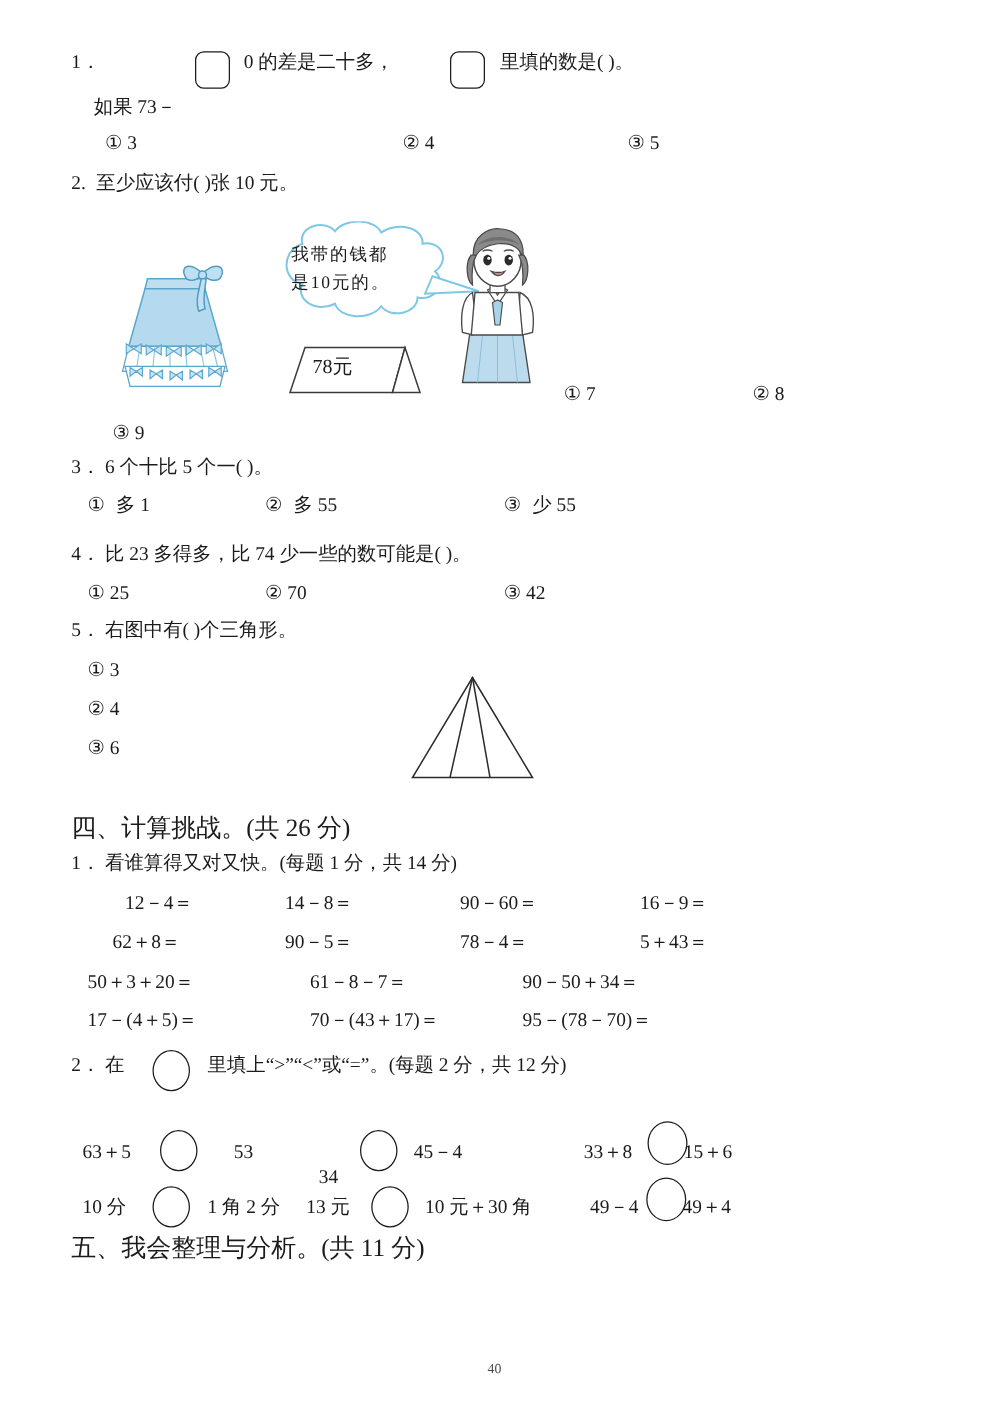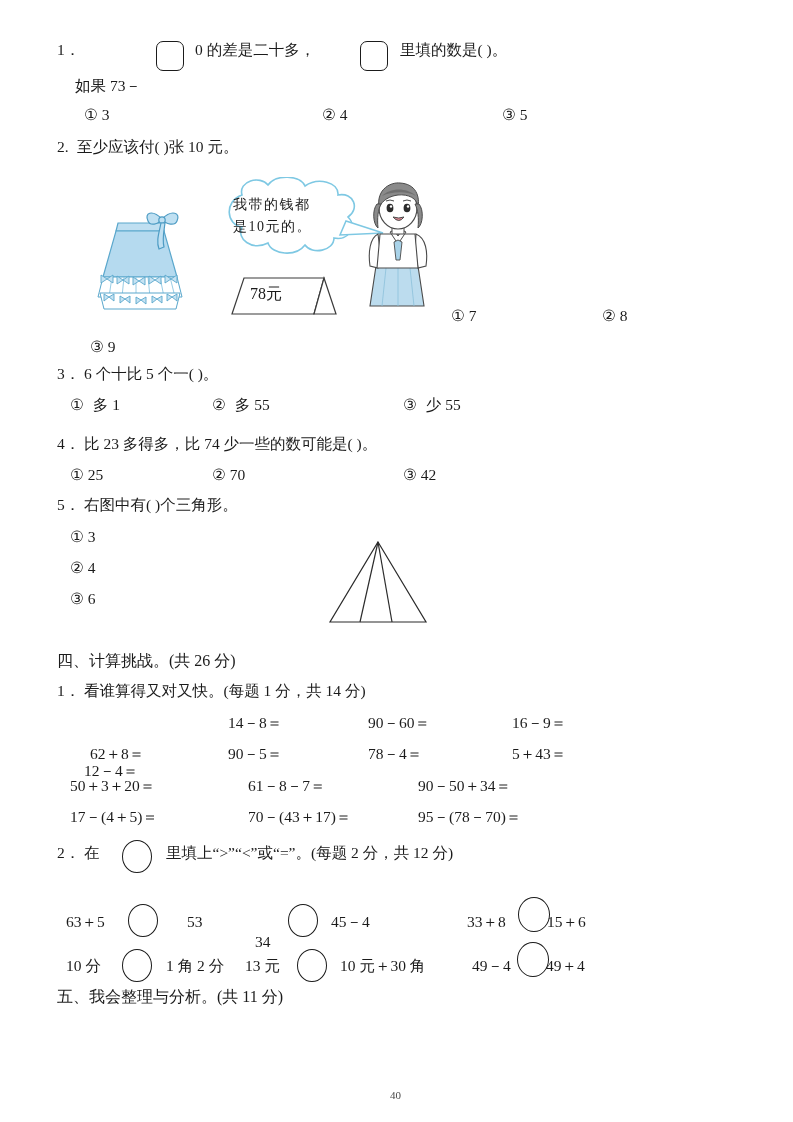--- a/index.html
+++ b/index.html
@@ -21,21 +21,21 @@
   .abs { position: absolute; }
   .txt {
     font-family: "Liberation Serif", "DejaVu Serif", serif;
     font-size: 15.5px;
     line-height: 1.35;
     white-space: nowrap;
     color: #1b1b1b;
   }
   .qnum { font-size: 15.5px; }
   .opt { font-size: 15.5px; white-space: nowrap; }
-  .sec-head { font-size: 16px; white-space: nowrap; text-align: center; }
+  .sec-head { font-size: 20px; white-space: nowrap; text-align: center; }
 
   
   .boxsq {
     width: 28px;
     height: 30px;
     border: 1.4px solid #1b1b1b;
     border-radius: 7px;
     background: #fff;
     box-sizing: border-box;
   }
@@ -245,21 +245,21 @@
     <path d="M58 6 L106 86 L10 86 Z" fill="none" stroke="#2b2b2b" stroke-width="1.2"></path>
     <path d="M58 6 L40 86" fill="none" stroke="#2b2b2b" stroke-width="1.2"></path>
     <path d="M58 6 L72 86" fill="none" stroke="#2b2b2b" stroke-width="1.2"></path>
   </svg>
 
   <div class="abs txt sec-head" style="left:57px; top:650px;">四、计算挑战。(共 26 分)</div>
 
   <div class="abs txt qnum" style="left:57px; top:681px;">1．</div>
   <div class="abs txt" style="left:84px; top:681px;">看谁算得又对又快。(每题 1 分，共 14 分)</div>
 
-  <div class="abs txt" style="left:84px; top:713px;margin-top:48px;">12－4＝</div>
+  <div class="abs txt" style="left:100px; top:713px;">12－4＝</div>
   <div class="abs txt" style="left:228px; top:713px;">14－8＝</div>
   <div class="abs txt" style="left:368px; top:713px;">90－60＝</div>
   <div class="abs txt" style="left:512px; top:713px;">16－9＝</div>
 
   <div class="abs txt" style="left:90px; top:744px;">62＋8＝</div>
   <div class="abs txt" style="left:228px; top:744px;">90－5＝</div>
   <div class="abs txt" style="left:368px; top:744px;">78－4＝</div>
   <div class="abs txt" style="left:512px; top:744px;">5＋43＝</div>
 
   <div class="abs txt" style="left:70px; top:776px;">50＋3＋20＝</div>

